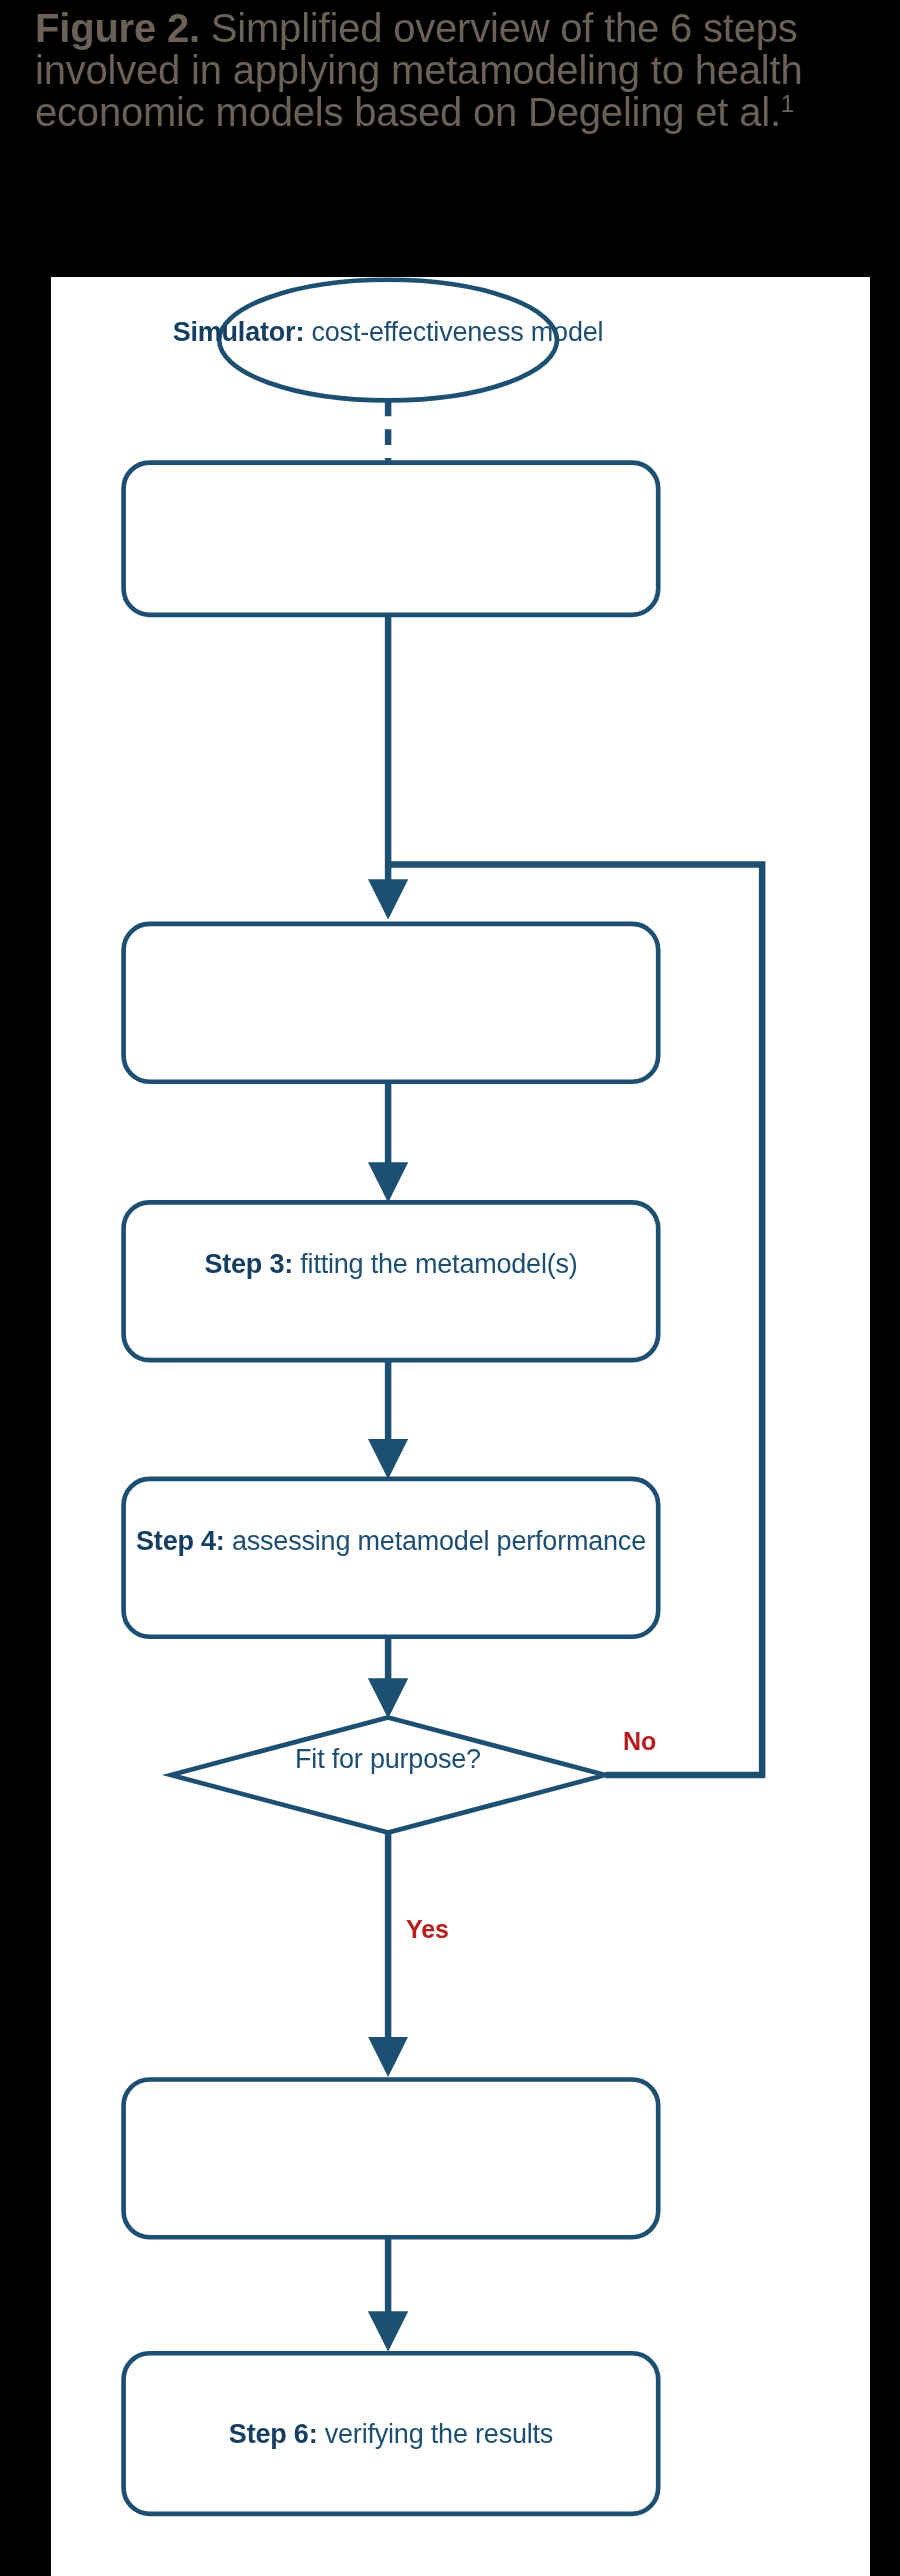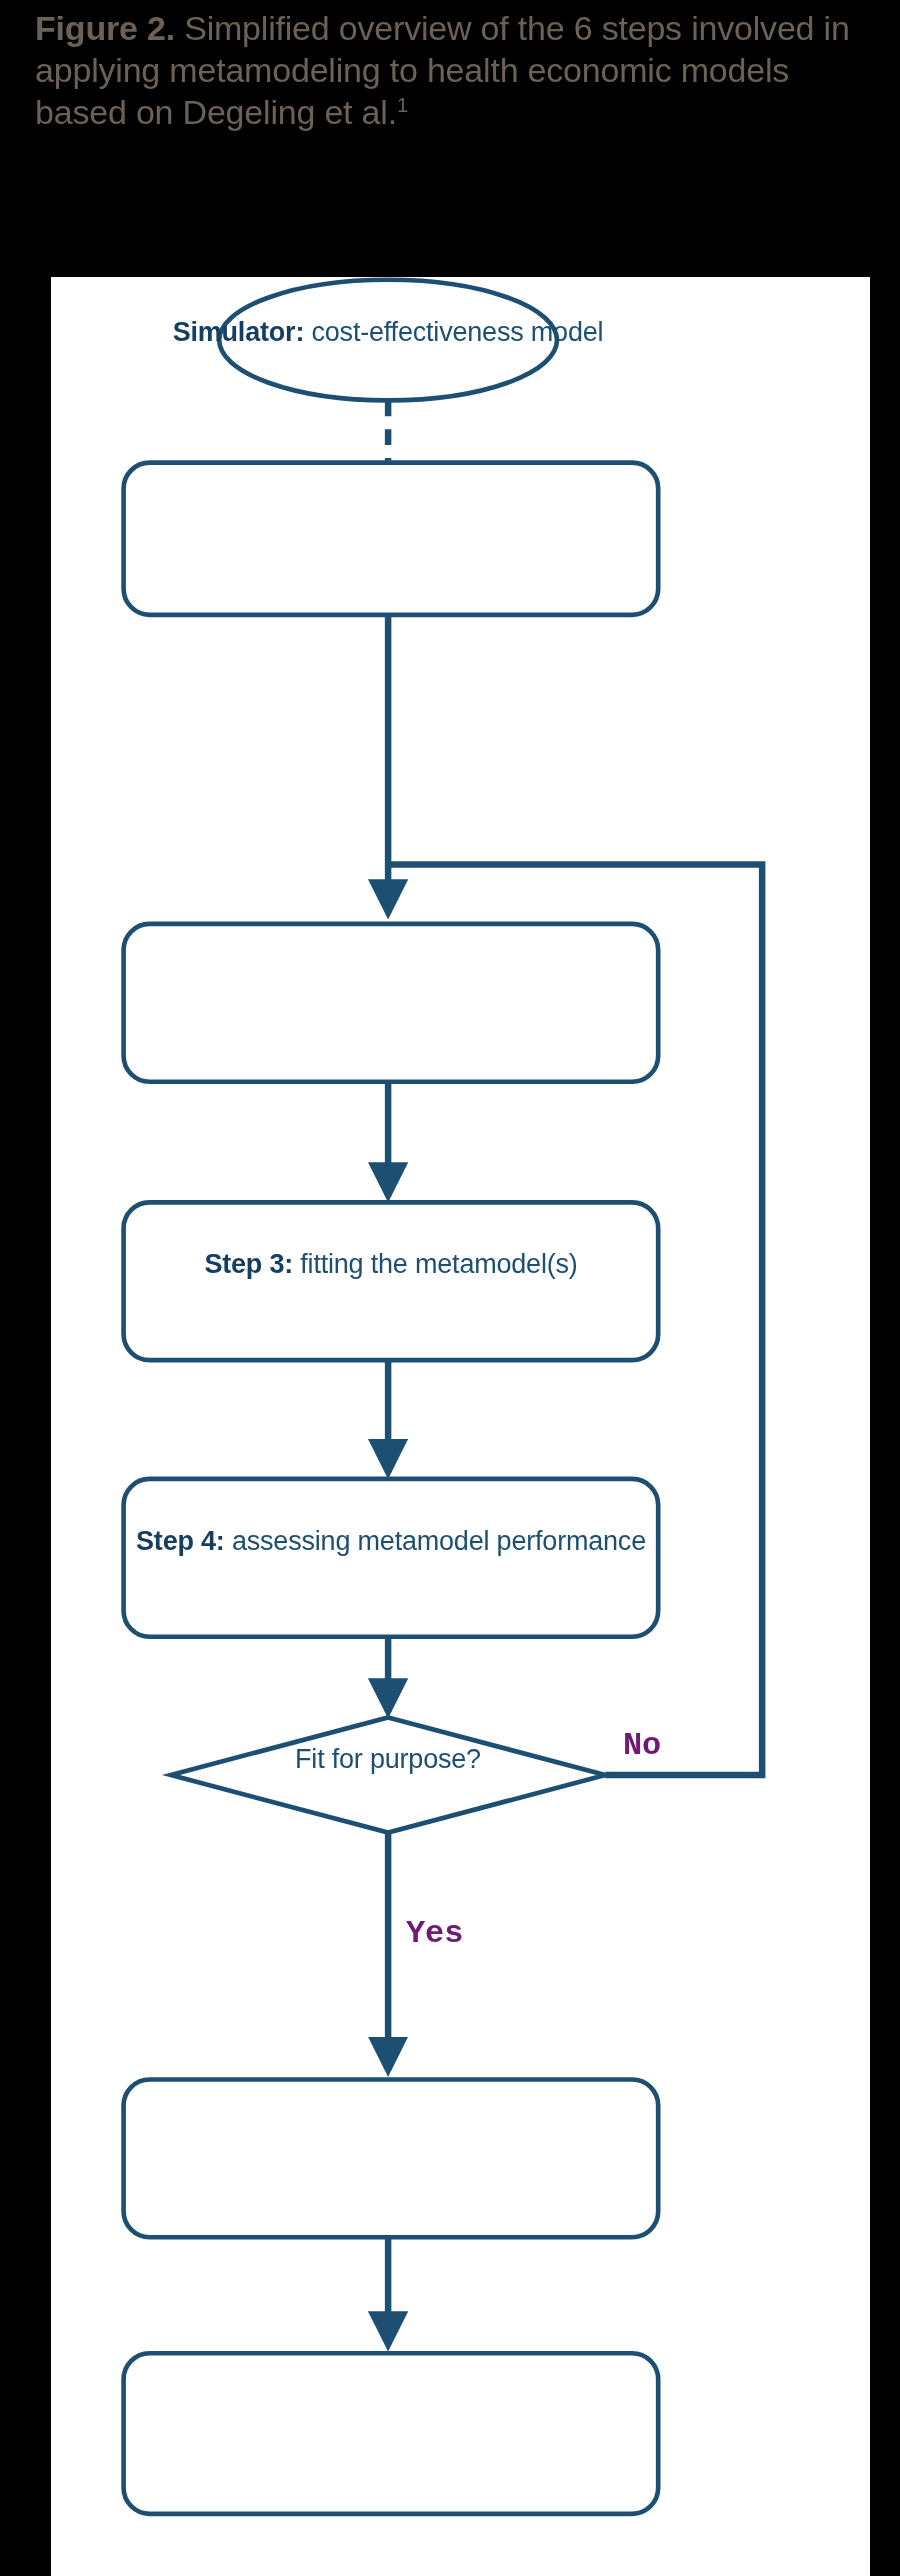--- a/index.html
+++ b/index.html
@@ -16,21 +16,21 @@
     -webkit-font-smoothing: antialiased;
   }
 
   
   #caption {
     position: absolute;
     left: 35px;
     top: 7.4px;
     width: 826px;
     color: #6b6156;
-    font-size: 34px;
+    font-size: 40px;
     line-height: 42px;
     letter-spacing: -0.2px;
   }
   #caption .fig-label {
     font-weight: bold;
     color: #6b6156;
   }
   #caption sup {
     font-size: 0.60em;
     vertical-align: super;
@@ -67,25 +67,24 @@
     line-height: 34px;
     letter-spacing: -0.2px;
     pointer-events: none;
   }
   .node-text b {
     font-weight: bold;
     color: #143f62;
   }
   .edge-label {
     position: absolute;
-    color: #701a75;
-    font-size: 32px;
+    color: #b91c1c;
+    font-size: 25px;
     font-weight: bold;
     letter-spacing: -0.1px;
-    font-family: Liberation Mono, monospace;
   }
 </style>
 </head>
 <body>
 
 <div id="caption">
   <span class="fig-label">Figure 2.</span><span> Simplified overview of the 6 steps involved in applying metamodeling to health economic models based on Degeling et al.</span><sup>1</sup>
 </div>
 
 <div id="figure-panel">
@@ -197,19 +196,22 @@
 
   <div class="node-text" style="left:65px; top:1247px; width:550px;">
     <b>Step 4:</b><span> assessing metamodel performance</span>
   </div>
 
   <div class="node-text" style="left:170px; top:1465px; width:334px;">
     <span>Fit for purpose?</span>
   </div>
 
 
+  <div class="node-text" style="left:80px; top:2140px; width:520px;">
+    <b>Step 6:</b><span> verifying the results</span>
+  </div>
 
   <div class="edge-label" style="left:572px; top:1450px;">No</div>
 
   <div class="edge-label" style="left:355px; top:1638px;">Yes</div>
 
 </div>
 
 
 </body></html>

